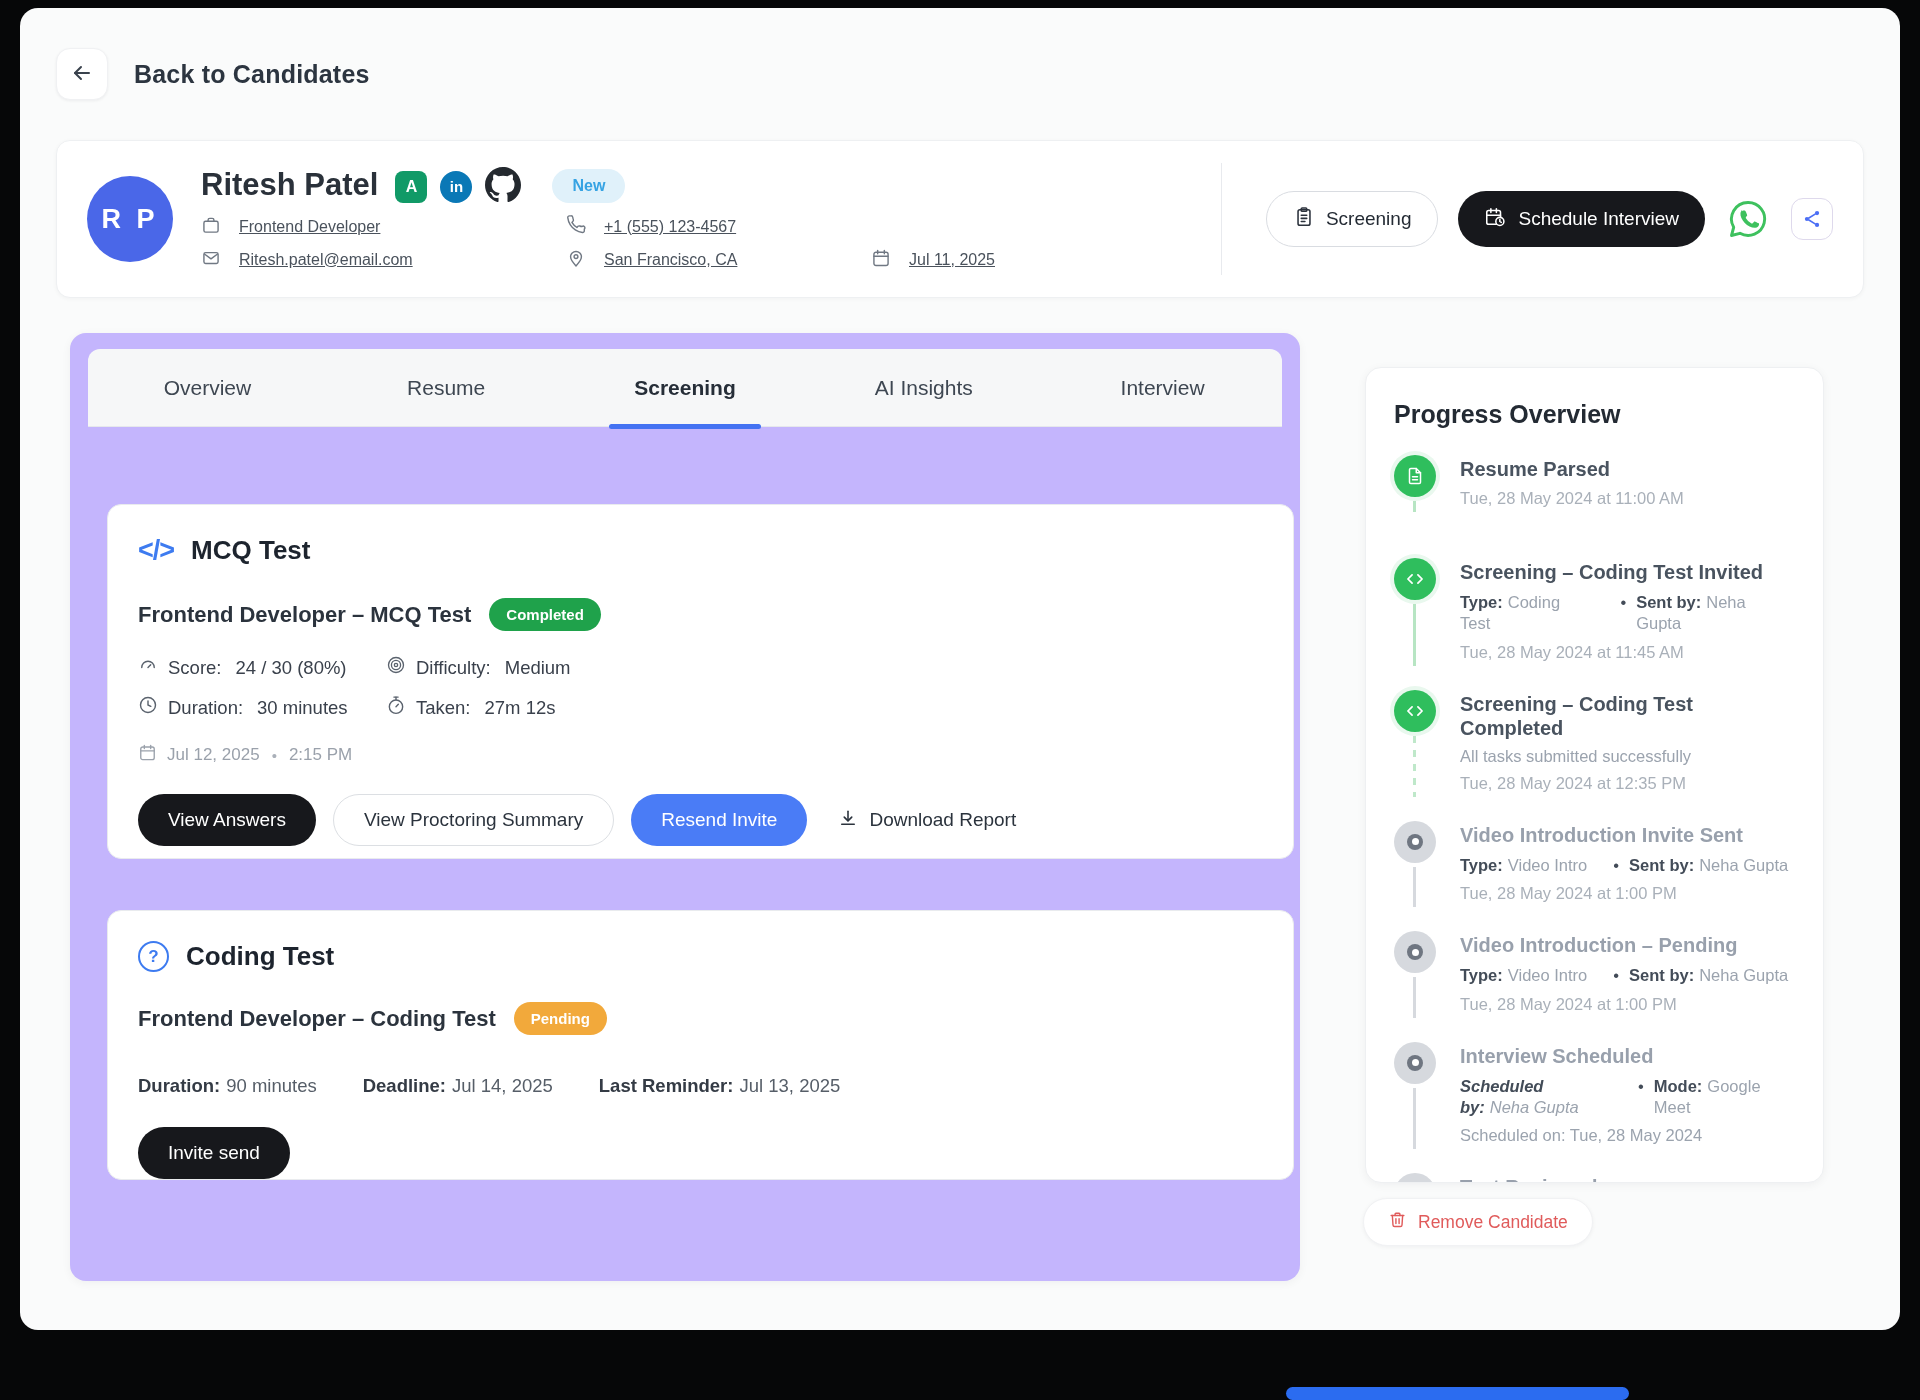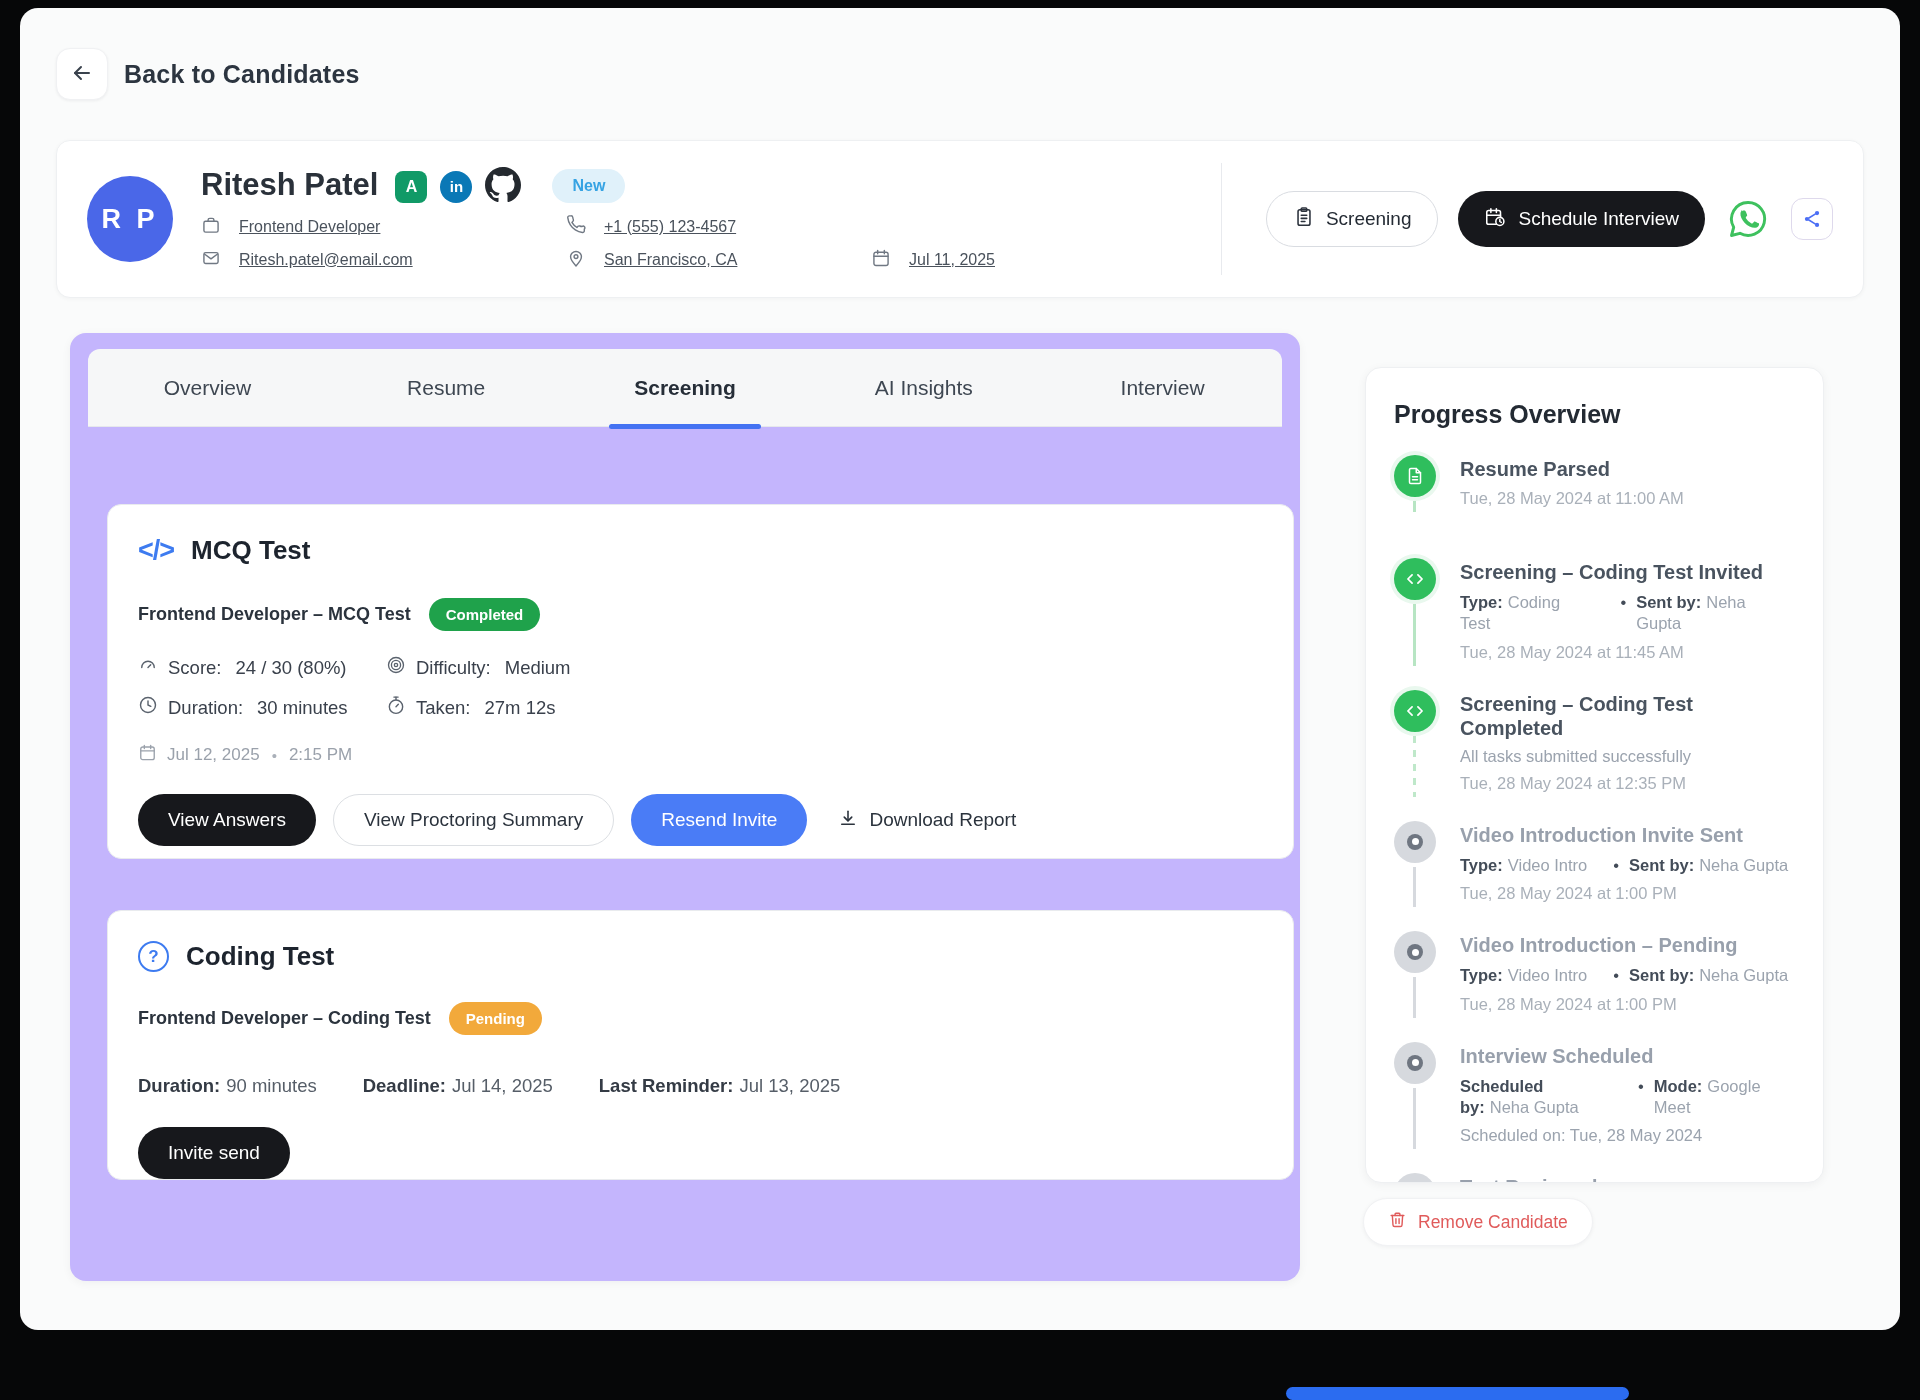--- a/index.html
+++ b/index.html
@@ -4,21 +4,21 @@
 <style>
   * { margin:0; padding:0; box-sizing:border-box; }
   html,body { width:1920px; height:1400px; overflow:hidden; background:#060708;
     font-family:"Liberation Sans","DejaVu Sans",sans-serif; }
   .stage { position:relative; width:1920px; height:1400px; background:#060708; }
 
   .app { position:absolute; left:20px; top:8px; width:1880px; height:1322px;
     background:#fafbfb; border-radius:18px; overflow:hidden; }
 
   
-  .topbar { position:absolute; left:36px; top:40px; display:flex; align-items:center; gap:16px; }
+  .topbar { position:absolute; left:36px; top:40px; display:flex; align-items:center; gap:26px; }
   .back-btn { width:52px; height:52px; background:#fff; border:1px solid #f0f1f3; border-radius:14px;
     box-shadow:0 1px 3px rgba(20,24,32,.06); display:flex; align-items:center; justify-content:center;
     color:#3a424d; cursor:pointer; }
   .back-btn svg { width:24px; height:24px; }
   .page-title { font-size:25px; font-weight:700; color:#2c3540; letter-spacing:.2px; }
 
   
   .header-card { position:absolute; left:36px; top:132px; width:1808px; height:158px;
     background:#fff; border:1px solid #eef0f2; border-radius:14px; box-shadow:0 1px 4px rgba(20,24,32,.04);
     display:flex; align-items:center; padding:0 30px; }
@@ -67,21 +67,21 @@
   .test-card { position:absolute; left:37px; width:1187px; background:#fff;
     border:1px solid #e9ebee; border-radius:14px; padding:30px 30px; }
   .card-mcq { top:171px; height:355px; }
   .card-coding { top:577px; height:270px; }
   .card-head { display:flex; align-items:center; gap:17px; }
   .code-glyph { font-size:27px; font-weight:800; color:#3d7bf0; letter-spacing:-1px; }
   .q-glyph { width:31px; height:31px; border:2.5px solid #3d7bf0; border-radius:50%; color:#3d7bf0;
     font-size:17px; font-weight:700; display:flex; align-items:center; justify-content:center; }
   .card-title { font-size:26px; font-weight:700; color:#1d242e; }
   .sub-row { display:flex; align-items:center; gap:18px; margin-top:32px; }
-  .sub-title { font-size:18px; font-weight:700; color:#2b333d; }
+  .sub-title { font-size:22px; font-weight:700; color:#2b333d; }
   .pill-status { font-size:15px; font-weight:600; color:#fff; padding:8px 17px; border-radius:999px; }
   .pill-completed { background:#1fa24b; }
   .pill-pending { background:#f2a93b; }
   .stats-grid { margin-top:24px; display:grid; grid-template-columns:248px auto; row-gap:15px; justify-content:start; }
   .stat { display:flex; align-items:center; gap:10px; font-size:18.5px; color:#3a414c; }
   .stat svg { width:20px; height:20px; color:#5a626d; flex:none; }
   .stat .lab { font-weight:500; }
   .stat .val { margin-left:4px; }
   .date-row { margin-top:23px; display:flex; align-items:center; gap:10px; font-size:17px; color:#9aa1ab; }
   .date-row svg { width:19px; height:19px; }
@@ -118,21 +118,21 @@
   .tl-item:last-child::after { display:none; }
   .tl-item.line-green::after { background:#b7e5c3; }
   .tl-item.line-green-dash::after { background:repeating-linear-gradient(to bottom,#bfe8ca 0 7px,transparent 7px 14px); }
   .tl-item.line-gray::after { background:#d6d9de; }
   .tl-title { font-size:20px; font-weight:600; color:#49535f; line-height:1.2; }
   .tl-item.pending .tl-title { color:#98a0ac; }
   .tl-meta { margin-top:8px; display:flex; align-items:flex-start; font-size:16.5px; line-height:1.3; }
   .tl-meta .lab { font-weight:700; color:#434c58; }
   .tl-meta .val { color:#9ba3ae; margin-left:5px; }
   .tl-meta .bullet { color:#434c58; margin:0 10px 0 26px; }
-  .tl-meta.wrap .col1 { width:152px; }
+  .tl-meta.wrap .col1 { width:152px;font-style:italic; }
   .tl-meta.wrap .col2 { width:130px; }
   .tl-sub { margin-top:7px; font-size:16.5px; color:#9ba3ae; }
   .tl-date { margin-top:8px; font-size:16.5px; color:#a9b0b9; }
 
   .remove-btn { position:absolute; left:1343px; top:1190px; height:48px; padding:0 24px;
     background:#fff; border:1px solid #f1f2f4; border-radius:24px; box-shadow:0 1px 4px rgba(20,24,32,.05);
     display:flex; align-items:center; gap:11px; font-size:17.5px; color:#e05b5b; cursor:pointer;
     font-family:inherit; }
   .remove-btn svg { width:19px; height:19px; }
 

